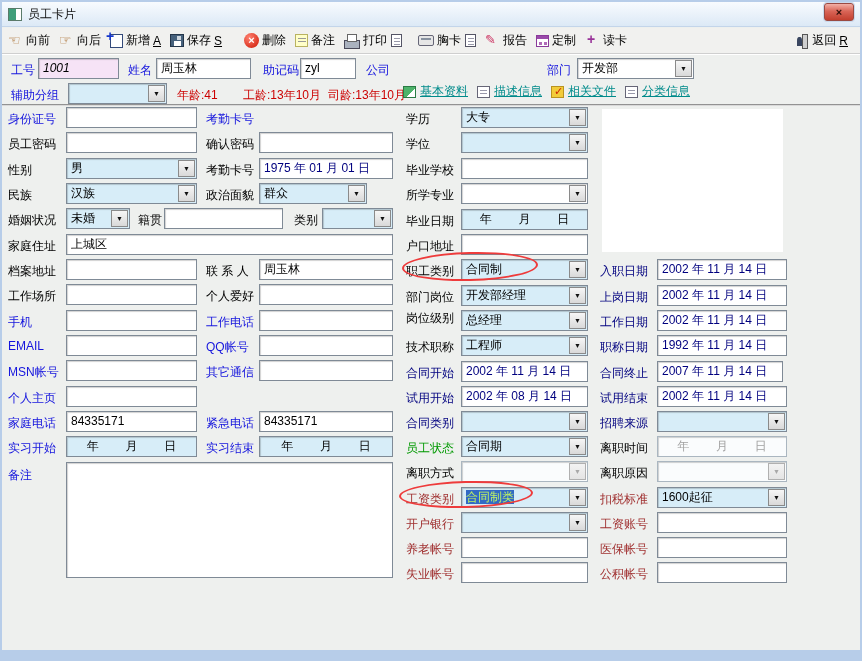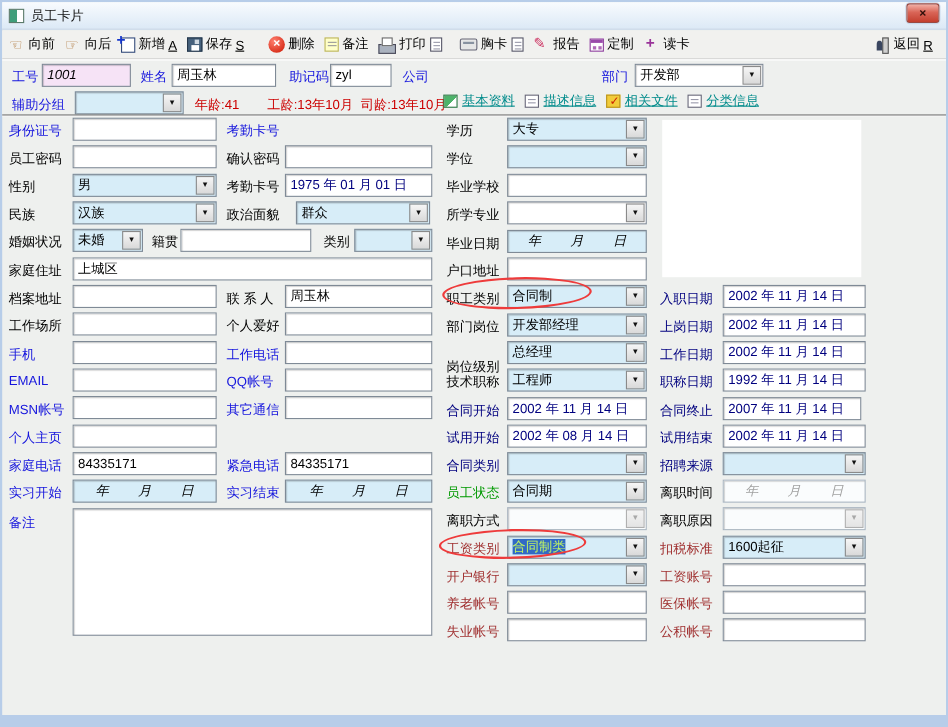--- a/index.html
+++ b/index.html
@@ -52,21 +52,21 @@
   .lbl.b{color:#1414dd;}
   .lbl.n{color:#00007f;}
   .lbl.g{color:#009900;}
   .lbl.m{color:#a03030;}
   .lbl.r{color:#cc0000;}
   .fld{position:absolute;height:21px;background:#fff;border:1px solid #7f8a96;
     box-shadow:inset 1px 1px 1px rgba(0,0,0,0.18);line-height:19px;padding:0 4px;overflow:hidden;white-space:pre;}
   .fld.cy{background:#d7edf8;}
   .fld.pink{background:#f6e3f6;font-style:italic;}
   .fld.navy{color:#00007f;}
-  .fld.ctr{text-align:center;padding:0;font-style:italic;}
+  .fld.ctr{text-align:center;padding:0;}
   .fld.dis{background:#fafcfd;color:#a2a2a2;border-color:#aab6c0;}
   .combo{padding-right:20px;}
   .arr{position:absolute;right:1px;top:1px;bottom:1px;width:17px;background:linear-gradient(#f6f6f6,#d9d9d9);
     border:1px solid #8a8a8a;display:flex;align-items:center;justify-content:center;font-size:7px;color:#111;cursor:pointer;}
   .combo.dis .arr{color:#a8a8a8;background:linear-gradient(#f3f3f3,#e4e4e4);border-color:#b0b0b0;}
   .sel{background:#316ac5;color:#bef264;}
   .memo{position:absolute;background:#fff;border:1px solid #7f8a96;box-shadow:inset 1px 1px 1px rgba(0,0,0,0.18);}
   .photo{position:absolute;left:602px;top:109px;width:181px;height:143px;background:#fff;}
   .circle{position:absolute;border:2px solid #ee3b3b;border-radius:50%;transform:rotate(-1.5deg);pointer-events:none;}
   .tabs{position:absolute;left:403px;top:83px;display:flex;align-items:center;gap:9px;}
@@ -203,21 +203,21 @@
   <div class="fld" style="left:259px;top:132px;width:134px"><span></span></div>
 
   <span class="lbl" style="left:8px;top:162px">性别</span>
   <div class="fld cy combo" style="left:66px;top:158px;width:131px"><span>男</span><span class="arr">▼</span></div>
   <span class="lbl" style="left:206px;top:162px">考勤卡号</span>
   <div class="fld navy" style="left:259px;top:158px;width:134px"><span>1975 年 01 月 01 日</span></div>
 
   <span class="lbl" style="left:8px;top:187px">民族</span>
   <div class="fld cy combo" style="left:66px;top:183px;width:131px"><span>汉族</span><span class="arr">▼</span></div>
   <span class="lbl" style="left:206px;top:187px">政治面貌</span>
-  <div class="fld cy combo" style="left:269px;top:183px;width:122px"><span>群众</span><span class="arr">▼</span></div>
+  <div class="fld cy combo" style="left:259px;top:183px;width:108px"><span>群众</span><span class="arr">▼</span></div>
 
   <span class="lbl" style="left:8px;top:212px">婚姻状况</span>
   <div class="fld cy combo" style="left:66px;top:208px;width:64px"><span>未婚</span><span class="arr">▼</span></div>
   <span class="lbl" style="left:138px;top:212px">籍贯</span>
   <div class="fld" style="left:164px;top:208px;width:119px"><span></span></div>
   <span class="lbl" style="left:294px;top:212px">类别</span>
   <div class="fld cy combo" style="left:322px;top:208px;width:71px"><span></span><span class="arr">▼</span></div>
 
   <span class="lbl" style="left:8px;top:238px">家庭住址</span>
   <div class="fld" style="left:66px;top:234px;width:327px"><span>上城区</span></div>
@@ -273,21 +273,21 @@
   <div class="fld combo" style="left:461px;top:183px;width:127px"><span></span><span class="arr">▼</span></div>
   <span class="lbl" style="left:406px;top:213px">毕业日期</span>
   <div class="fld cy ctr" style="left:461px;top:209px;width:127px"><span>年        月        日</span></div>
   <span class="lbl" style="left:406px;top:238px">户口地址</span>
   <div class="fld" style="left:461px;top:234px;width:127px"><span></span></div>
 
   <span class="lbl" style="left:406px;top:263px">职工类别</span>
   <div class="fld cy combo" style="left:461px;top:259px;width:127px"><span>合同制</span><span class="arr">▼</span></div>
   <span class="lbl" style="left:406px;top:289px">部门岗位</span>
   <div class="fld cy combo" style="left:461px;top:285px;width:127px"><span>开发部经理</span><span class="arr">▼</span></div>
-  <span class="lbl" style="left:406px;top:325px">岗位级别</span>
+  <span class="lbl" style="left:406px;top:310px">岗位级别</span>
   <div class="fld cy combo" style="left:461px;top:310px;width:127px"><span>总经理</span><span class="arr">▼</span></div>
   <span class="lbl" style="left:406px;top:339px">技术职称</span>
   <div class="fld cy combo" style="left:461px;top:335px;width:127px"><span>工程师</span><span class="arr">▼</span></div>
 
   <span class="lbl n" style="left:406px;top:365px">合同开始</span>
   <div class="fld navy" style="left:461px;top:361px;width:127px"><span>2002 年 11 月 14 日</span></div>
   <span class="lbl n" style="left:406px;top:390px">试用开始</span>
   <div class="fld navy" style="left:461px;top:386px;width:127px"><span>2002 年 08 月 14 日</span></div>
   <span class="lbl n" style="left:406px;top:415px">合同类别</span>
   <div class="fld cy combo" style="left:461px;top:411px;width:127px"><span></span><span class="arr">▼</span></div>

